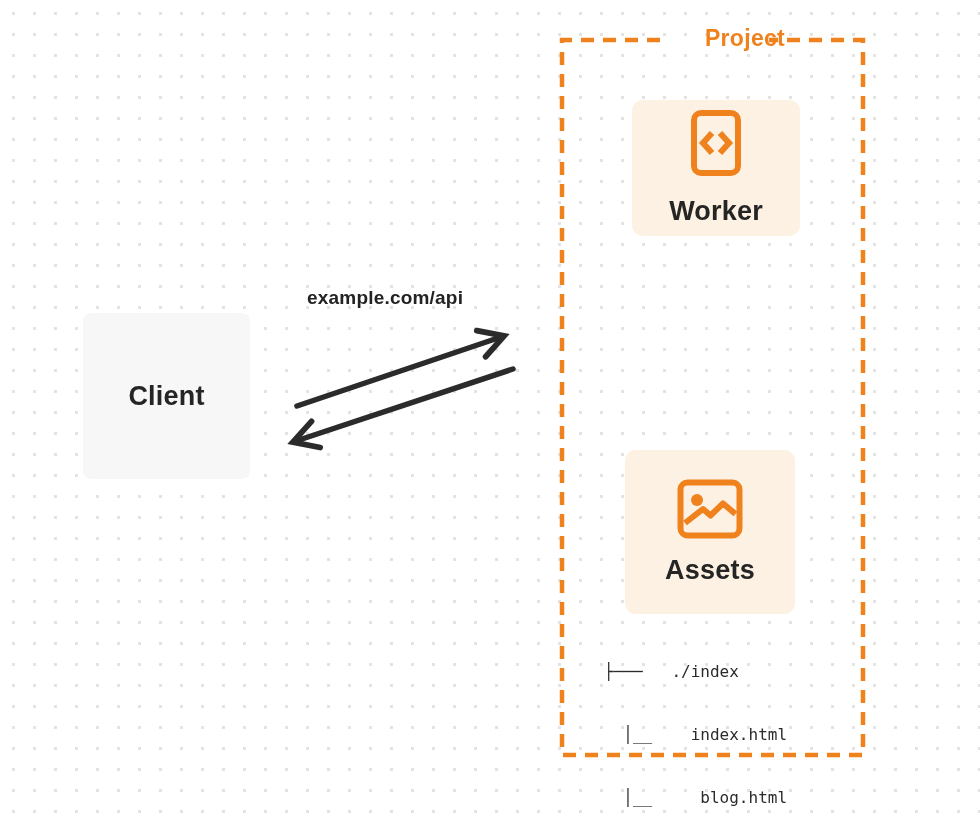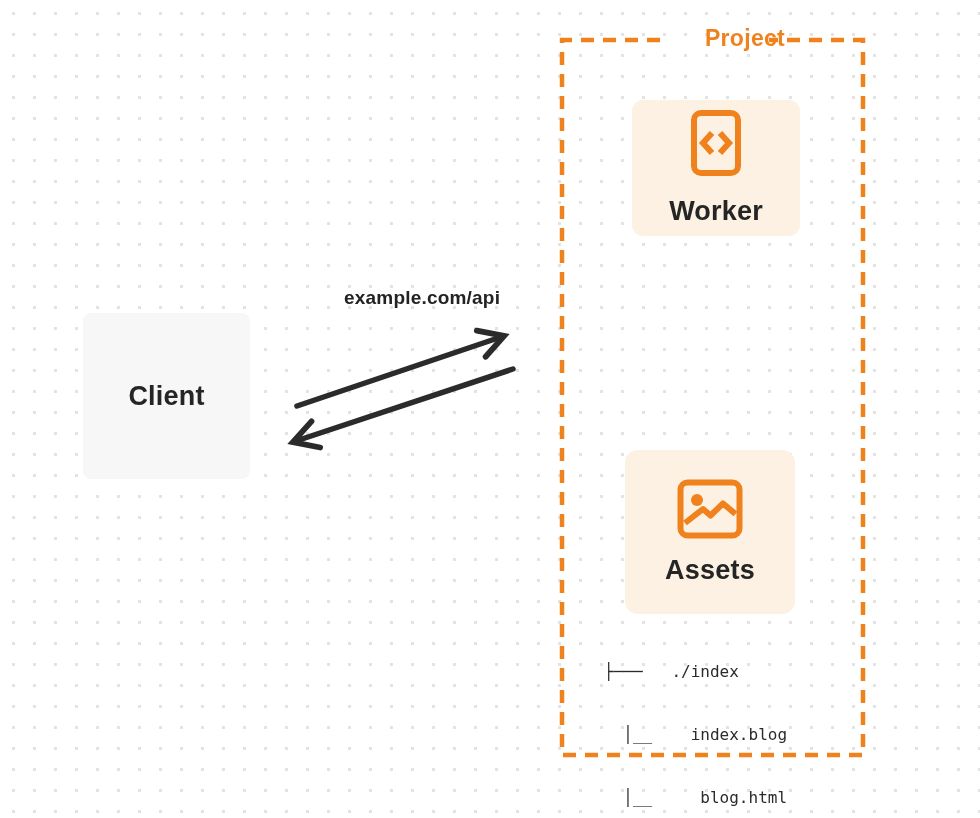--- a/index.html
+++ b/index.html
@@ -43,32 +43,30 @@
   }
   #worker-node {
     left: 632px; top: 100px;
     width: 168px; height: 136px;
     background: #fcf1e2;
   }
   #assets-node {
     left: 625px; top: 450px;
     width: 170px; height: 164px;
     background: #fcf1e2;
-    border-radius: 13px;
   }
   #worker-node .node-icon { margin-bottom: 19px; }
   #assets-node .node-icon { margin-bottom: 16px; }
   #request-url-label {
     position: absolute;
     left: 307px; top: 287px;
     font-weight: bold;
     font-size: 19px;
     color: #232323;
     letter-spacing: 0.2px;
-    margin-left: 37px;
   }
   #project-label {
     position: absolute;
     left: 713px; top: 39px;
     transform: translate(-50%, -52%);
     font-weight: bold;
     font-size: 23px;
     color: #f0821e;
     letter-spacing: 0.3px;
     white-space: nowrap;
@@ -124,18 +122,18 @@
     <svg class="node-icon" width="66" height="60" viewBox="0 0 66 60" xmlns="http://www.w3.org/2000/svg">
       <rect x="3.5" y="3.5" width="59" height="53" rx="7" fill="none" stroke="#f0821e" stroke-width="6"></rect>
       <circle cx="20" cy="21" r="6" fill="#f0821e"></circle>
       <path d="M8 44 L26 30 L33.5 36.5 L46 24.5 L58.5 35" fill="none" stroke="#f0821e" stroke-width="6" stroke-linejoin="round"></path>
     </svg>
     <span class="node-label">Assets</span>
   </div>
 
   <div id="file-tree">
     <div>├───   ./index</div>
-    <div>  │__    index.blog</div>
+    <div>  │__    index.html</div>
     <div>  │__     blog.html</div>
     
   </div>
 
 </div>
 
 </body></html>

